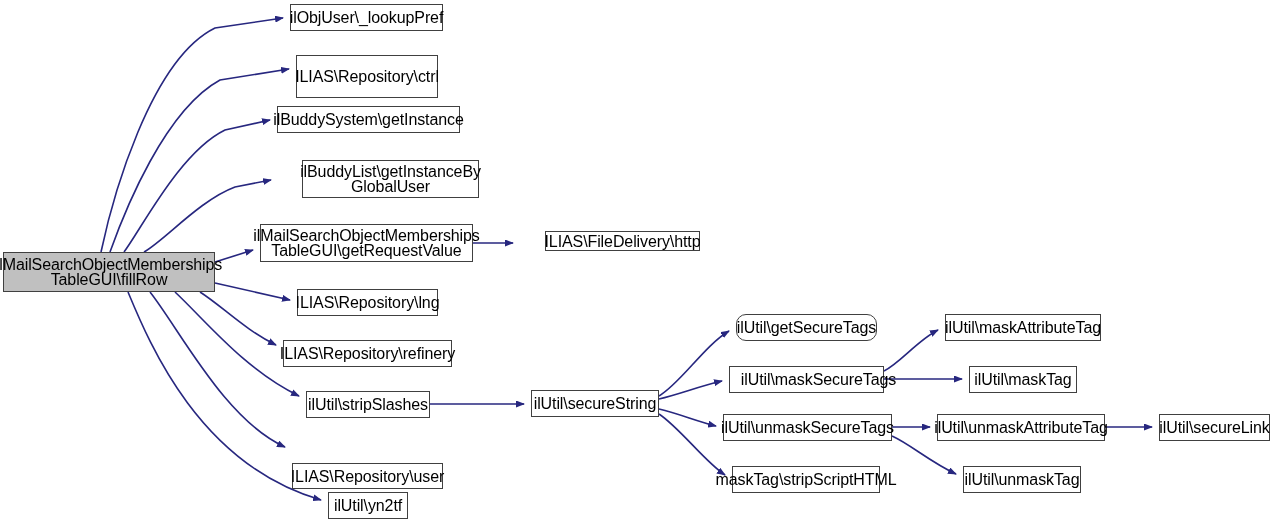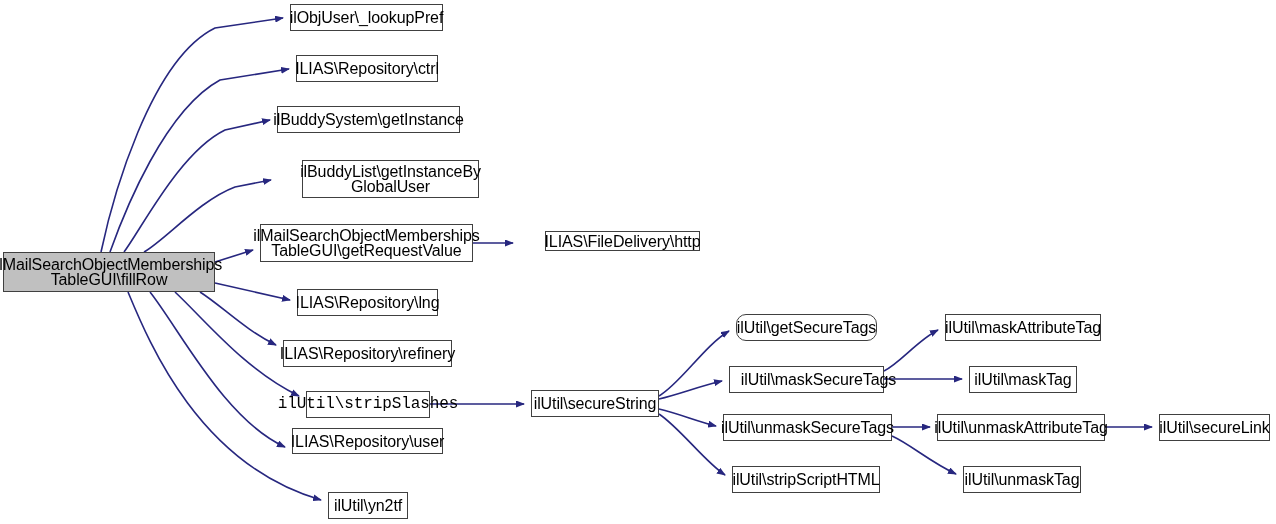--- a/index.html
+++ b/index.html
@@ -73,36 +73,36 @@
         <path d="M 884 379 L 962 379" fill="none" stroke="#27277f" stroke-width="1.6" marker-end="url(#arrowhead)"></path>
         <path d="M 892 427 L 930 427" fill="none" stroke="#27277f" stroke-width="1.6" marker-end="url(#arrowhead)"></path>
         <path d="M 892 436 C 910 444 930 462 956 474" fill="none" stroke="#27277f" stroke-width="1.6" marker-end="url(#arrowhead)"></path>
         <path d="M 1105 427 L 1152 427" fill="none" stroke="#27277f" stroke-width="1.6" marker-end="url(#arrowhead)"></path>
       </g>
   </svg>
   <div id="node-layer">
       <div class="node root" style="left: 3px; top: 252px; width: 212px; height: 40px;">ilMailSearchObjectMemberships
 TableGUI\fillRow</div>
       <div class="node" style="left: 290px; top: 4px; width: 153px; height: 27px;">ilObjUser\_lookupPref</div>
-      <div class="node" style="left: 296px; top: 55px; width: 142px; height: 27px;">ILIAS\Repository\ctrl</div>
+      <div class="node" style="left: 296px; top: 55px; width: 142px; height: 43px;">ILIAS\Repository\ctrl</div>
       <div class="node" style="left: 277px; top: 106px; width: 183px; height: 27px;">ilBuddySystem\getInstance</div>
       <div class="node" style="left: 278px; top: 160px; width: 177px; height: 38px; margin-left: 24px;">ilBuddyList\getInstanceBy
 GlobalUser</div>
       <div class="node" style="left: 260px; top: 224px; width: 213px; height: 38px;">ilMailSearchObjectMemberships
 TableGUI\getRequestValue</div>
       <div class="node" style="left: 545px; top: 231px; width: 155px; height: 20px;">ILIAS\FileDelivery\http</div>
       <div class="node" style="left: 297px; top: 289px; width: 141px; height: 27px;">ILIAS\Repository\lng</div>
       <div class="node" style="left: 283px; top: 340px; width: 169px; height: 27px;">ILIAS\Repository\refinery</div>
-      <div class="node" style="left: 306px; top: 391px; width: 124px; height: 27px; font-family: Liberation Mono, monospace;">ilUtil\stripSlashes</div>
+      <div class="node" style="left: 306px; top: 391px; width: 124px; height: 27px;">ilUtil\stripSlashes</div>
       <div class="node" style="left: 531px; top: 390px; width: 128px; height: 27px;">ilUtil\secureString</div>
-      <div class="node" style="left: 292px; top: 428px; width: 151px; height: 26px;">ILIAS\Repository\user</div>
+      <div class="node" style="left: 292px; top: 463px; width: 151px; height: 26px;">ILIAS\Repository\user</div>
       <div class="node" style="left: 328px; top: 492px; width: 80px; height: 27px;">ilUtil\yn2tf</div>
       <div class="node" style="left: 736px; top: 314px; width: 141px; height: 27px; border-radius: 10px;">ilUtil\getSecureTags</div>
       <div class="node" style="left: 729px; top: 366px; width: 155px; height: 27px; padding-left: 24px;">ilUtil\maskSecureTags</div>
       <div class="node" style="left: 723px; top: 414px; width: 169px; height: 27px;">ilUtil\unmaskSecureTags</div>
-      <div class="node" style="left: 732px; top: 466px; width: 148px; height: 27px;">ilUtil\stripScriptHTML</div>
+      <div class="node" style="left: 732px; top: 466px; width: 148px; height: 27px;">maskTag\stripScriptHTML</div>
       <div class="node" style="left: 945px; top: 314px; width: 156px; height: 27px;">ilUtil\maskAttributeTag</div>
       <div class="node" style="left: 969px; top: 366px; width: 108px; height: 27px;">ilUtil\maskTag</div>
       <div class="node" style="left: 937px; top: 414px; width: 168px; height: 27px;">ilUtil\unmaskAttributeTag</div>
       <div class="node" style="left: 963px; top: 466px; width: 118px; height: 27px;">ilUtil\unmaskTag</div>
       <div class="node" style="left: 1159px; top: 414px; width: 111px; height: 27px;">ilUtil\secureLink</div>
     </div>
 </div>
 
 </body></html>

